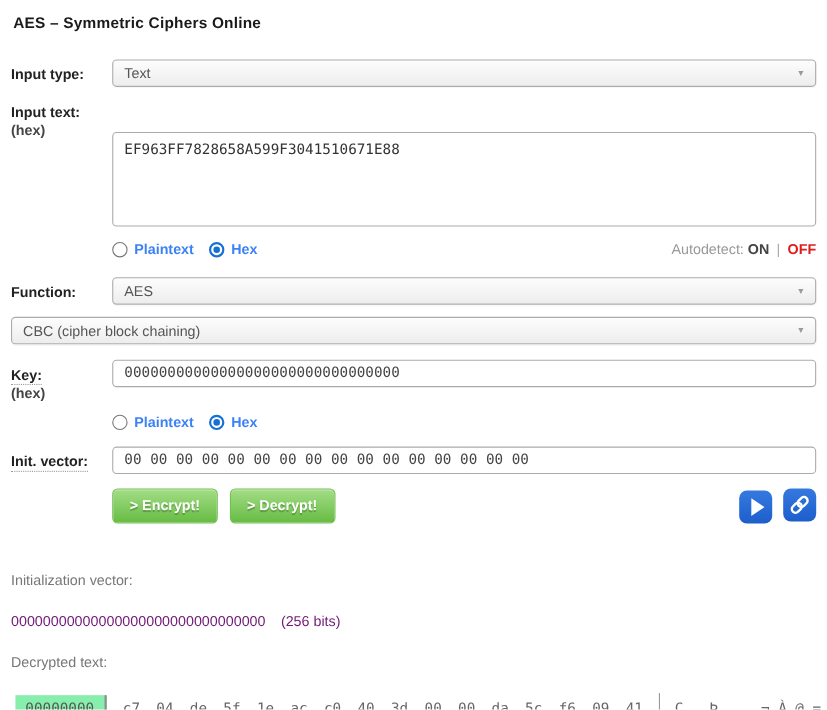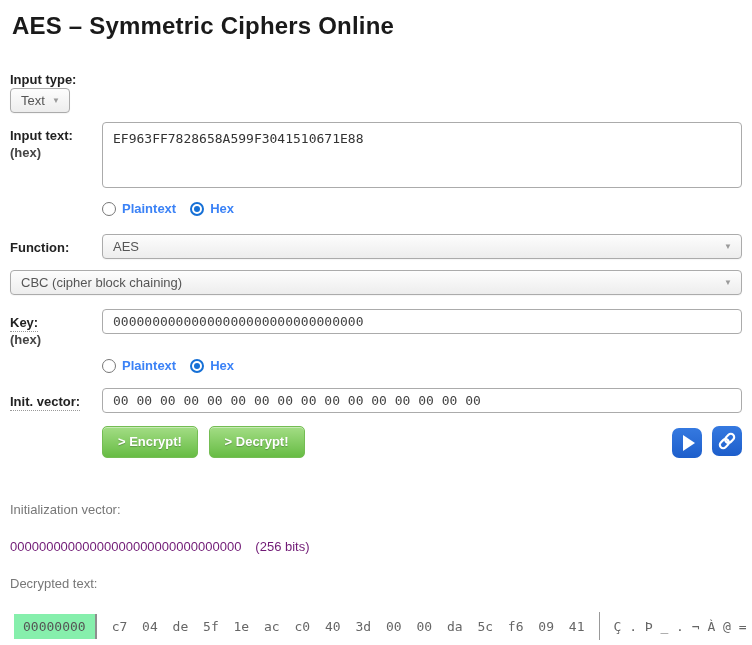--- a/index.html
+++ b/index.html
@@ -5,21 +5,21 @@
   * { box-sizing: border-box; margin: 0; padding: 0; }
   html, body { width: 752px; height: 645px; background: #fff; overflow: hidden; }
   body {
     font-family: "Liberation Sans", sans-serif;
     font-size: 13px;
     color: #333;
     padding: 8px 10px;
   }
 
   h1.title {
-    font-size: 24px;
+    font-size: 14px;
     font-weight: bold;
     color: #1a1a1a;
     margin: 4px 0 0 2px;
     letter-spacing: 0.2px;
   }
 
   .row { display: flex; align-items: flex-start; }
   .label-col {
     width: 92px;
     flex-shrink: 0;
@@ -47,29 +47,30 @@
     white-space: nowrap; overflow: hidden;
   }
   .select .arrow {
     position: absolute; right: 9px; top: 0;
     height: 23px; display: flex; align-items: center;
     font-size: 8px; color: #9a9a9a;
   }
 
   textarea.input-text {
     width: 100%;
-    height: 66px;
+    height: 86px;
     border: 1px solid #ababab;
     border-radius: 4px;
     resize: none;
     padding: 8px 10px;
     font-family: "DejaVu Sans Mono", monospace;
     font-size: 13px;
     color: #333;
     outline: none;
+    margin-top: 32px;
   }
   input.hex-input {
     width: 100%;
     height: 25px;
     border: 1px solid #ababab;
     border-radius: 4px;
     padding: 0 10px;
     font-family: "DejaVu Sans Mono", monospace;
     font-size: 13px;
     color: #444;
@@ -155,21 +156,21 @@
   .hd-bytes { margin-left: 15px; word-spacing: 7px; white-space: nowrap; }
   .hd-divider { width: 1px; height: 28px; background: #999; margin: 0 13px 0 15px; flex-shrink: 0; }
   .hd-ascii { white-space: nowrap; }
 
   .bottom-row { display: flex; justify-content: space-between; align-items: flex-start; margin-top: 4px; }
   .links a { color: #72a06e; text-decoration: none; cursor: pointer; }
   .links .spacer { display: inline-block; width: 4px; }
   .status-inactive { color: #9a9a9a; }
 
   
-  .mt-26 { margin-top: 26px; flex-direction: column; }
+  .mt-26 { margin-top: 26px; }
   .mt-9  { margin-top: 9px; }
   .mt-10 { margin-top: 10px; }
   .mt-18 { margin-top: 18px; }
   .mt-11 { margin-top: 11px; }
   .mt-14 { margin-top: 14px; }
   .mt-15 { margin-top: 15px; }
   .mt-13 { margin-top: 13px; }
 </style>
 </head>
 <body>
@@ -201,20 +202,26 @@
   <div class="radio-row mt-10">
     <div class="radio-group">
       <label class="radio">
         <span class="rb"></span>
         <span>Plaintext</span>
       </label>
       <label class="radio">
         <span class="rb checked"></span>
         <span>Hex</span>
       </label>
+    </div>
+    <div class="autodetect">
+      <span>Autodetect:</span>
+      <span class="on">ON</span>
+      <span class="sep">|</span>
+      <span class="off">OFF</span>
     </div>
   </div>
 
   <div class="row mt-18">
     <div class="label-col">Function:</div>
     <div class="field-col">
       <div class="select">
         <span>AES</span>
         <span class="arrow">▼</span>
       </div>

